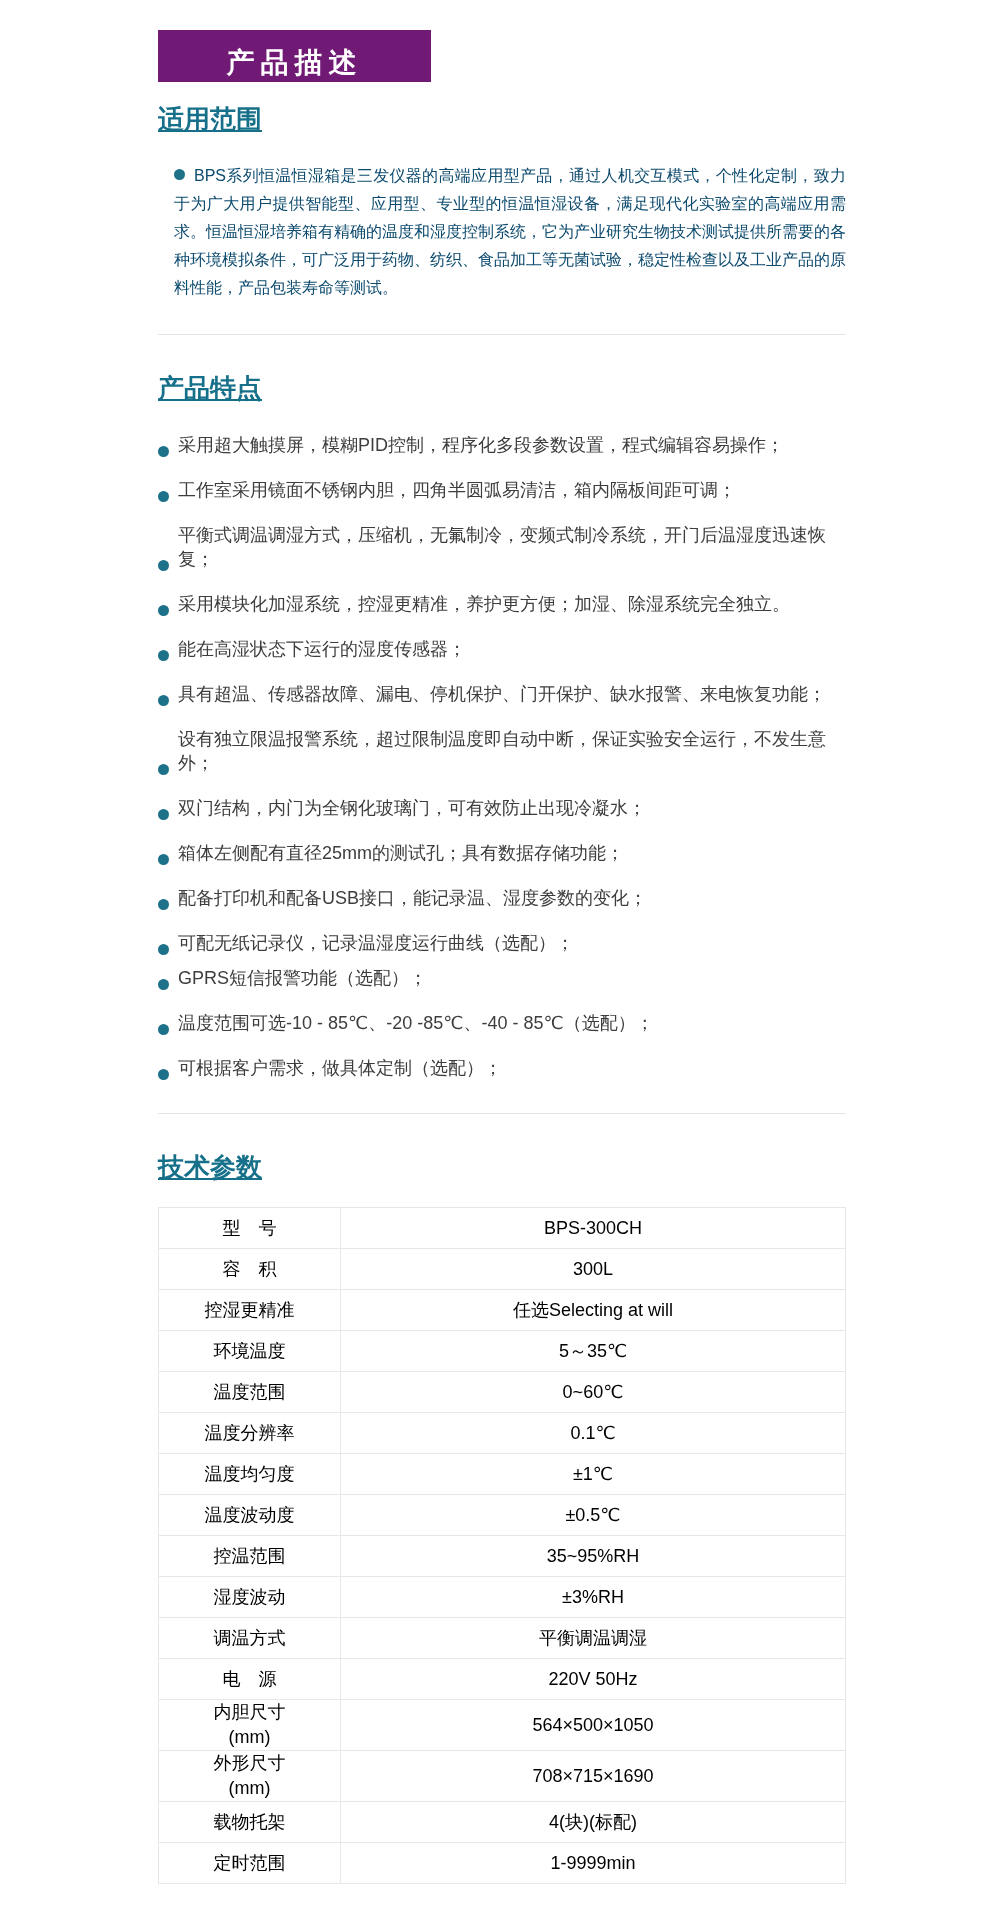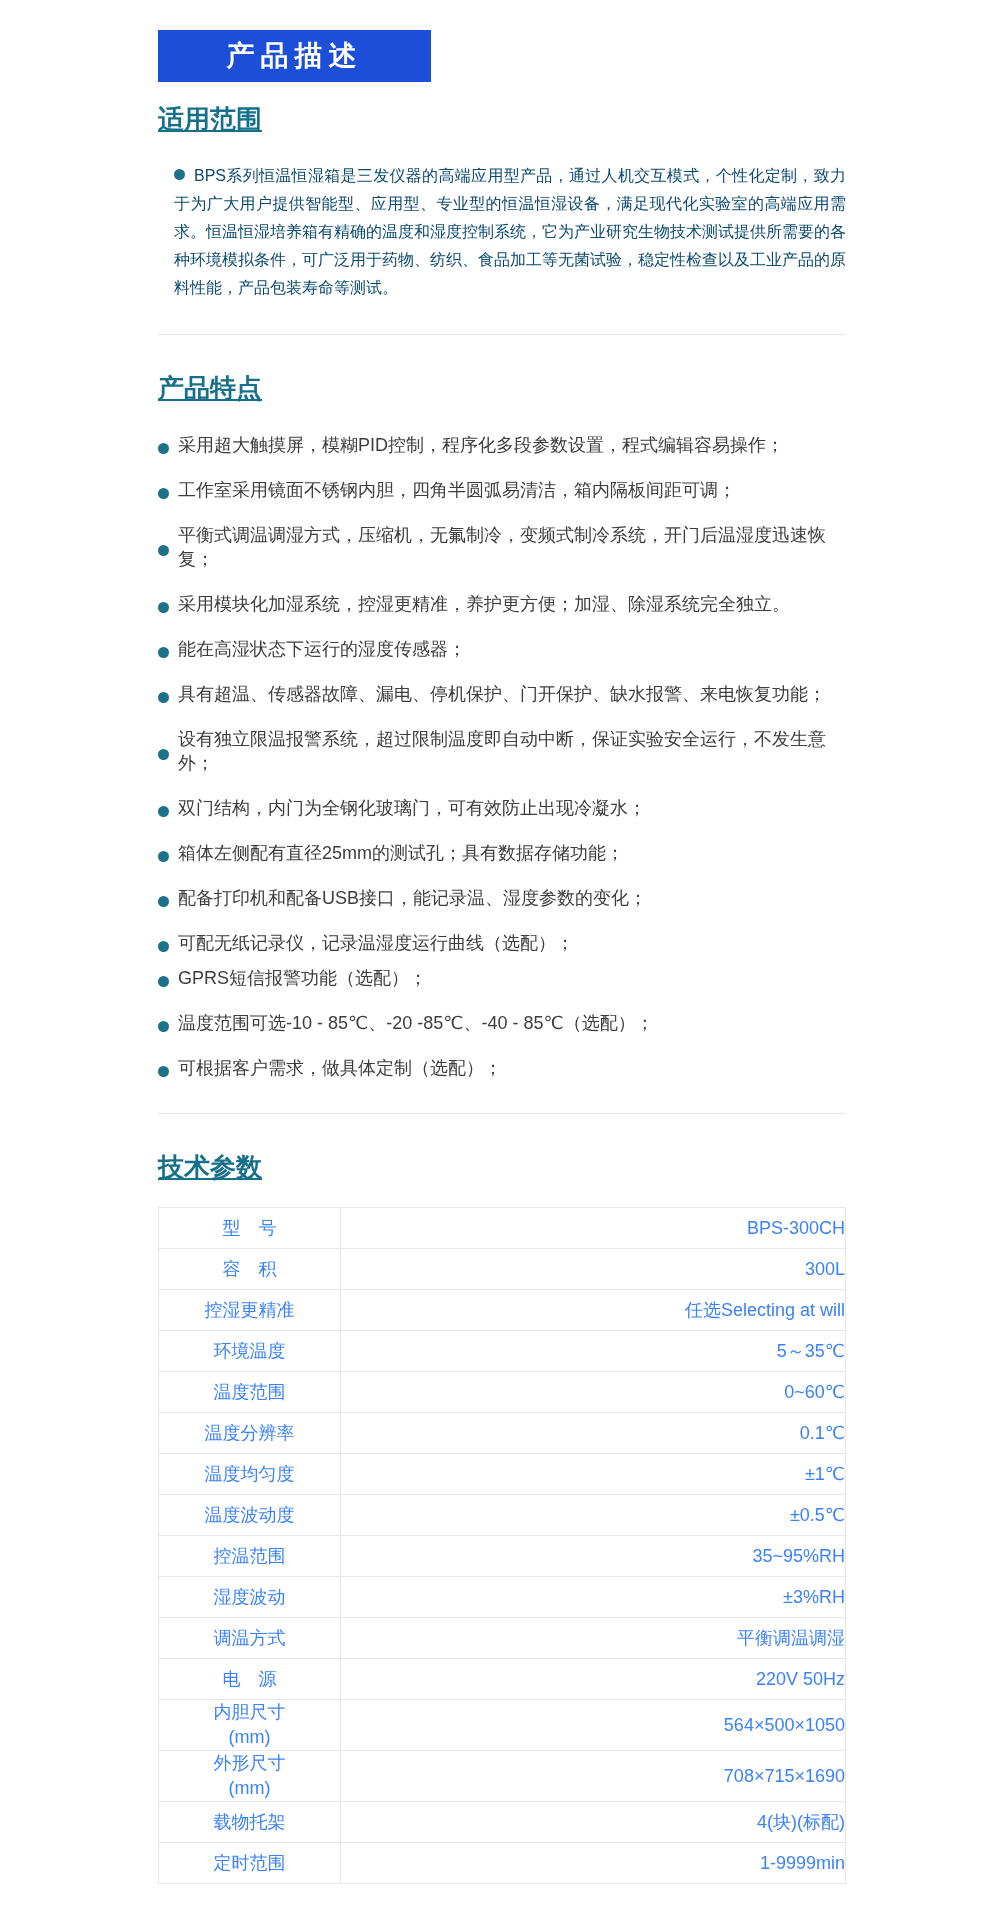--- a/index.html
+++ b/index.html
@@ -12,26 +12,26 @@
   .content {
     margin-left: 158px;
     width: 688px;
   }
   
   .content { padding-top: 1px; box-sizing: content-box; }
 
   .badge {
     margin-top: 29px;
     width: 273px; height: 52px;
-    background: #1d4ed8;
+    background: #701a75;
     color: #ffffff;
     font-size: 28px;
     font-weight: bold;
     letter-spacing: 6px;
-    display: flex; align-items: center; justify-content: center;
+    display: flex; align-items: flex-end; justify-content: center;
   }
 
   h2.section-title {
     margin: 22px 0 0 0;
     color: #17708a;
     font-size: 26px;
     font-weight: bold;
     line-height: 30px;
     text-decoration: underline;
   }
@@ -62,54 +62,54 @@
   }
   hr.divider-2 { margin-top: 33px; }
 
   ul.features {
     list-style: none;
     margin: 30px 0 0 0;
     padding: 0;
   }
   ul.features li {
     display: flex;
-    align-items: center;
+    align-items: flex-end;
     font-size: 18px;
     line-height: 24px;
     color: #3d3d3d;
     margin-bottom: 21px;
   }
   ul.features li .bullet { margin-top: 7px; }
   ul.features li:nth-child(11) { margin-bottom: 11px; }
   ul.features li:last-child { margin-bottom: 4px; }
 
   table.specs {
     margin-top: 25px;
     width: 688px;
     border-collapse: collapse;
     table-layout: fixed;
   }
   table.specs td {
     border: 1px solid #e7e7e7;
     font-size: 18px;
-    color: #3b82f6;
+    color: #000000;
     height: 41px;
     padding: 0;
     box-sizing: border-box;
   }
   td.spec-label {
     width: 182px;
     text-align: center;
     white-space: pre-line;
     line-height: 25px;
     padding: 4px 6px;
   }
   td.spec-value {
     padding-left: 154px;
-    text-align: right;
+    text-align: center;
   }
 </style>
 </head>
 <body>
 
 <div class="content">
 
   <div class="badge">
     <span>产品描述</span>
   </div>

